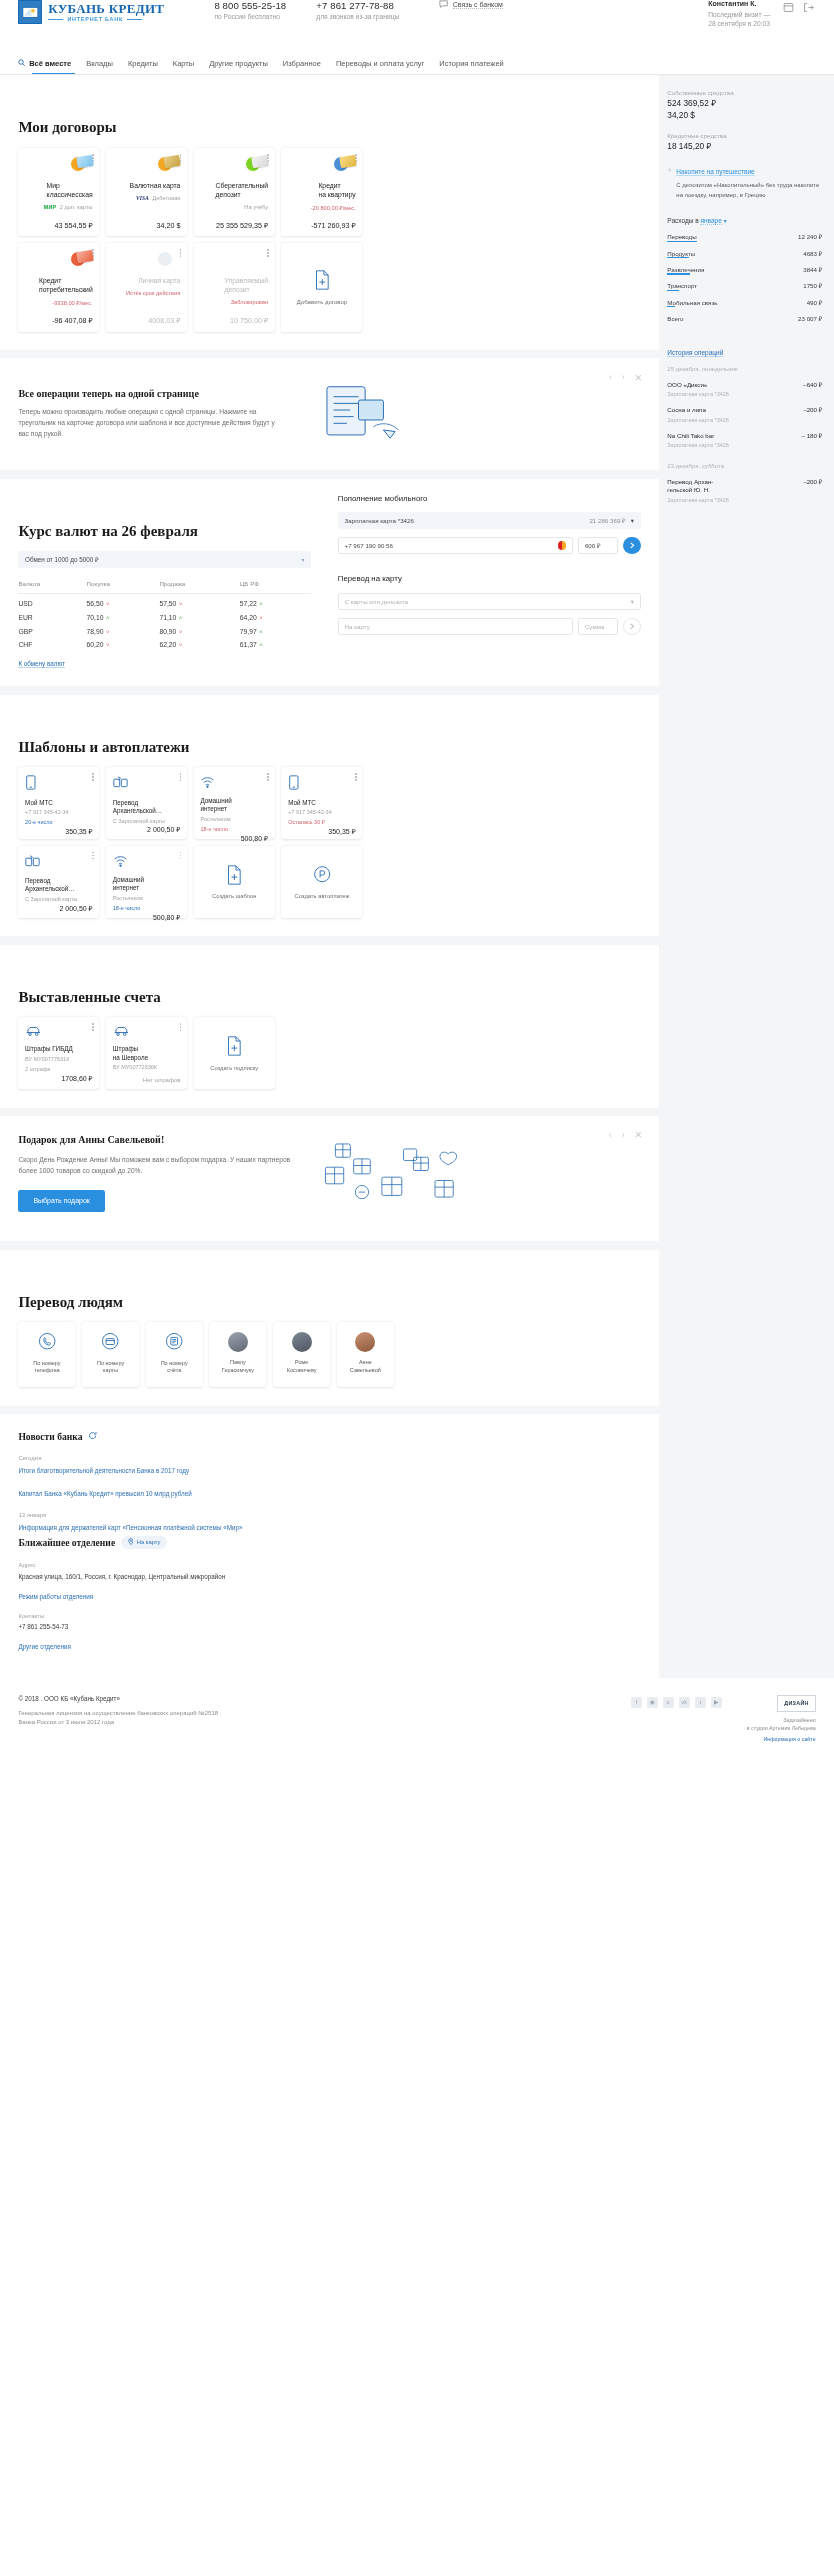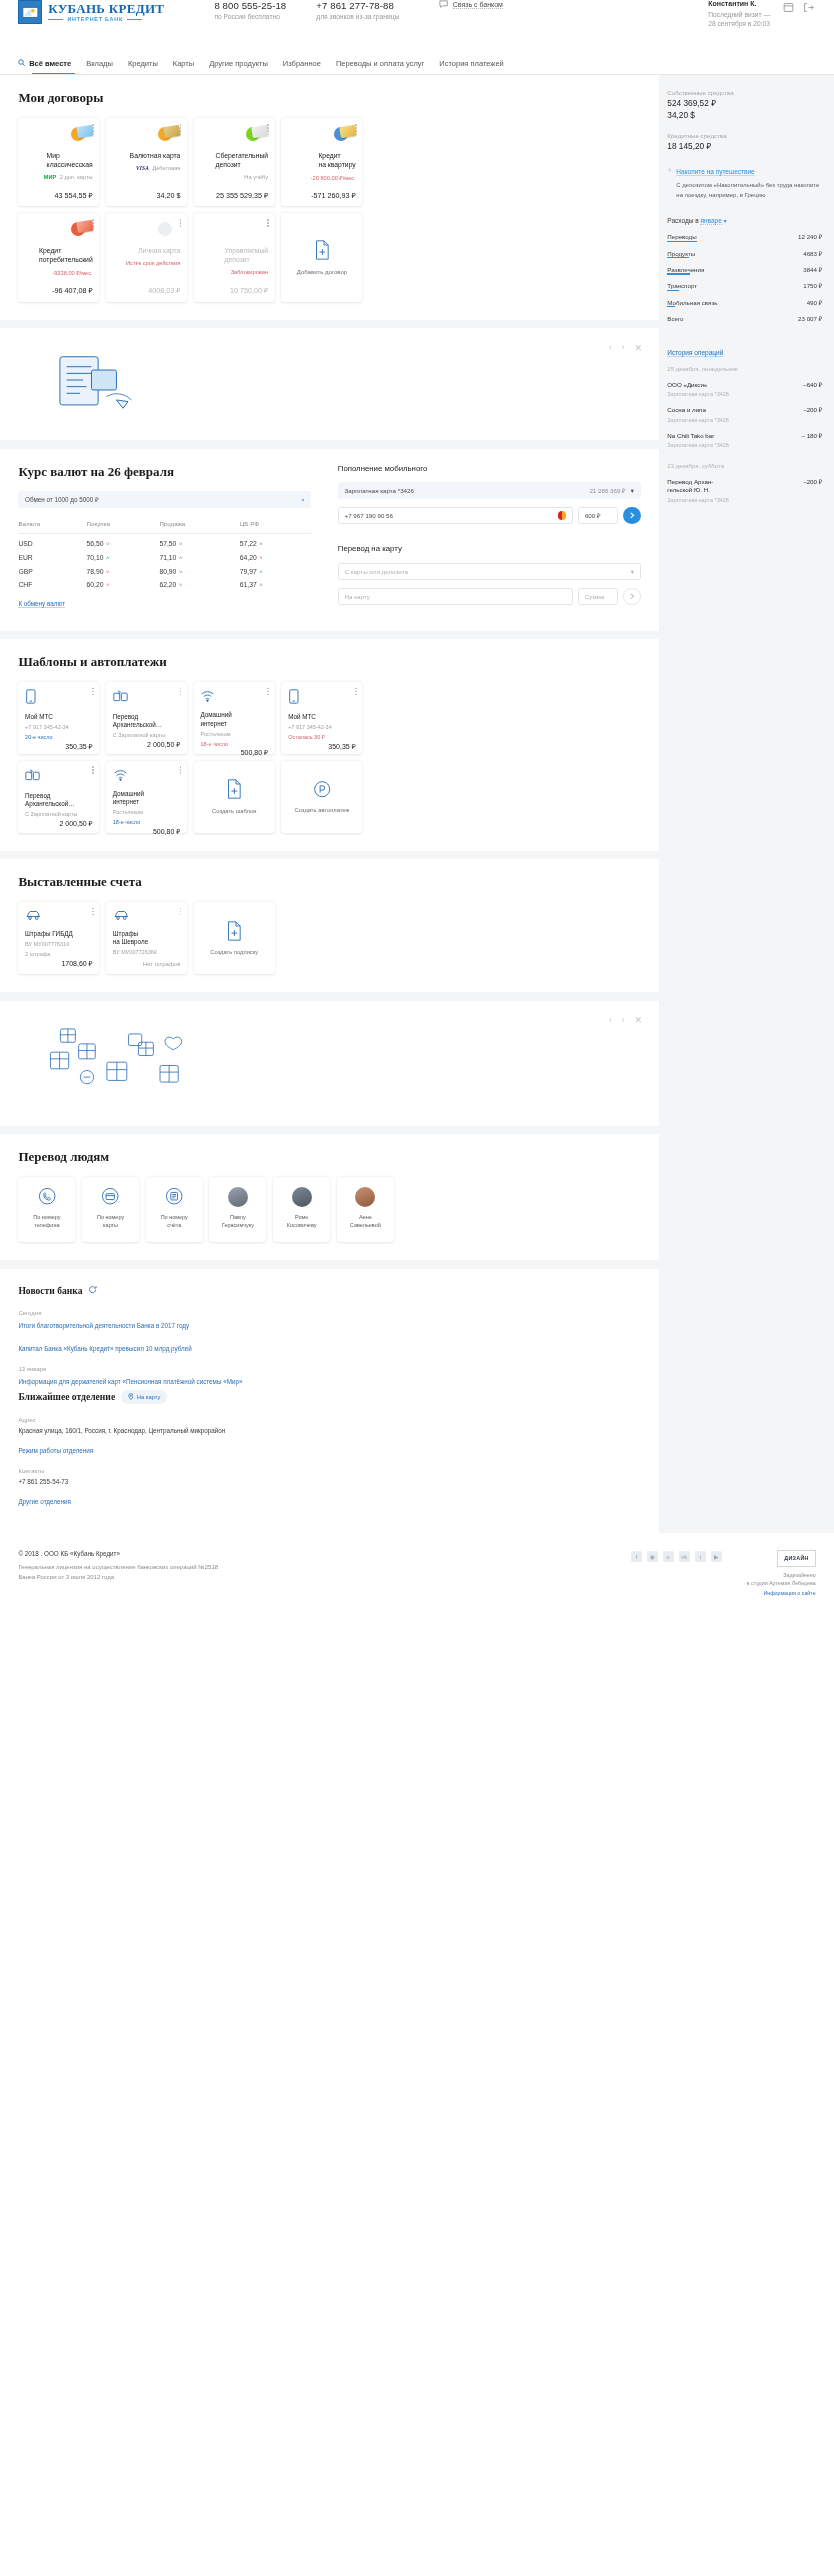--- a/index.html
+++ b/index.html
@@ -57,21 +57,21 @@
   .nav-item.active:first-child::after { left:14px; right:3.3px; }
   .nav-search-ic { margin-right:3.3px; color:#2b6fb5; display:flex; }
 
   
   .body-wrap { display:flex; align-items:stretch; background:#f3f5f7; }
   .col-main { width:659px; background:#f3f5f7; padding:0 0 0 0; }
   .col-side { width:175px; background:#f3f5f7; padding:13.4px 11.7px 16.7px 8.3px; }
 
   .section { background:#fff; margin:0; padding:15px 18.4px 18.4px 18.4px; }
   .section + .section { margin-top:8.3px; }
-  .sec-title { font-family:"Liberation Serif", serif; font-weight:700; font-size:13px; color:#1b1b1b; margin-bottom:11.7px; }
+  .sec-title { font-family:"Liberation Serif", serif; font-weight:700; font-size:15px; color:#1b1b1b; margin-bottom:11.7px;margin-top:29px; }
 
   
   .card-grid { display:flex; flex-wrap:wrap; gap:6.7px; }
   .ccard {
     width: 81px; min-height:72px; background:#fff; border-radius:3.3px;
     box-shadow: 0 0.8px 2.5px rgba(40,50,70,.13);
     padding:7.5px 6.7px 6.7px 6.7px; position:relative; display:flex; flex-direction:column;align-items:flex-end;
   }
   .ccard .kebab { position:absolute; top:5.8px; right:5.8px; color:#b5b5b5; line-height:0; }
   .ccard .kebab span { display:block; width:1.7px; height:1.7px; border-radius:50%; background:#b9b9b9; margin-bottom:1.3px; }
@@ -469,20 +469,24 @@
             <span class="lbl">Добавить договор</span>
           </div>
         </div>
       </div>
 
       <div class="promo">
         <div class="promo-nav">
           <span>‹</span>
           <span>›</span>
           <span style="font-size:9.2px;">✕</span>
+        </div>
+        <div class="promo-txt">
+          <div class="promo-h">Все операции теперь на одной странице</div>
+          <div class="promo-p">Теперь можно производить любые операции с одной страницы. Нажмите на треугольник на карточке договора или шаблона и все доступные действия будут у вас под рукой.</div>
         </div>
         <div class="promo-art">
           <svg width="108" height="75" viewBox="0 0 130 90" fill="none" stroke="#2b6fb5" stroke-width="1.2">
             <rect x="24" y="14" width="46" height="58" rx="3" fill="#eaf3fb"></rect>
             <path d="M32 26h30M32 34h30M32 42h20M32 50h24M32 58h16"></path>
             <rect x="62" y="30" width="30" height="24" rx="2" fill="#cfe6f7"></rect>
             <path d="M80 62c10-6 22-4 30 4" stroke-width="1"></path>
             <path d="M92 66l14 2-6 8z" fill="#eaf3fb"></path>
           </svg>
         </div>
@@ -746,20 +750,25 @@
           </div>
         </div>
       </div>
 
       <div class="gift">
         <div class="promo-nav">
           <span>‹</span>
           <span>›</span>
           <span style="font-size:9.2px;">✕</span>
         </div>
+        <div class="gift-txt">
+          <div class="gift-h">Подарок для Анны Савельевой!</div>
+          <div class="gift-p">Скоро День Рождение Анны! Мы поможем вам с выбором подарка. У наших партнеров более 1000 товаров со скидкой до 20%.</div>
+          <a class="btn-primary">Выбрать подарок</a>
+        </div>
         <div style="margin-left:16.7px;">
           <svg width="167" height="83" viewBox="0 0 200 100" fill="none" stroke="#2b6fb5" stroke-width="1">
             <rect x="18" y="40" width="22" height="20" rx="2"></rect>
               <path d="M18 48h22M29 40v20"></path>
             <rect x="52" y="30" width="20" height="18" rx="2"></rect>
               <path d="M52 38h20M62 30v18"></path>
             <rect x="86" y="52" width="24" height="22" rx="2"></rect>
               <path d="M86 61h24M98 52v22"></path>
             <rect x="124" y="28" width="18" height="16" rx="2"></rect>
               <path d="M124 35h18M133 28v16"></path>

